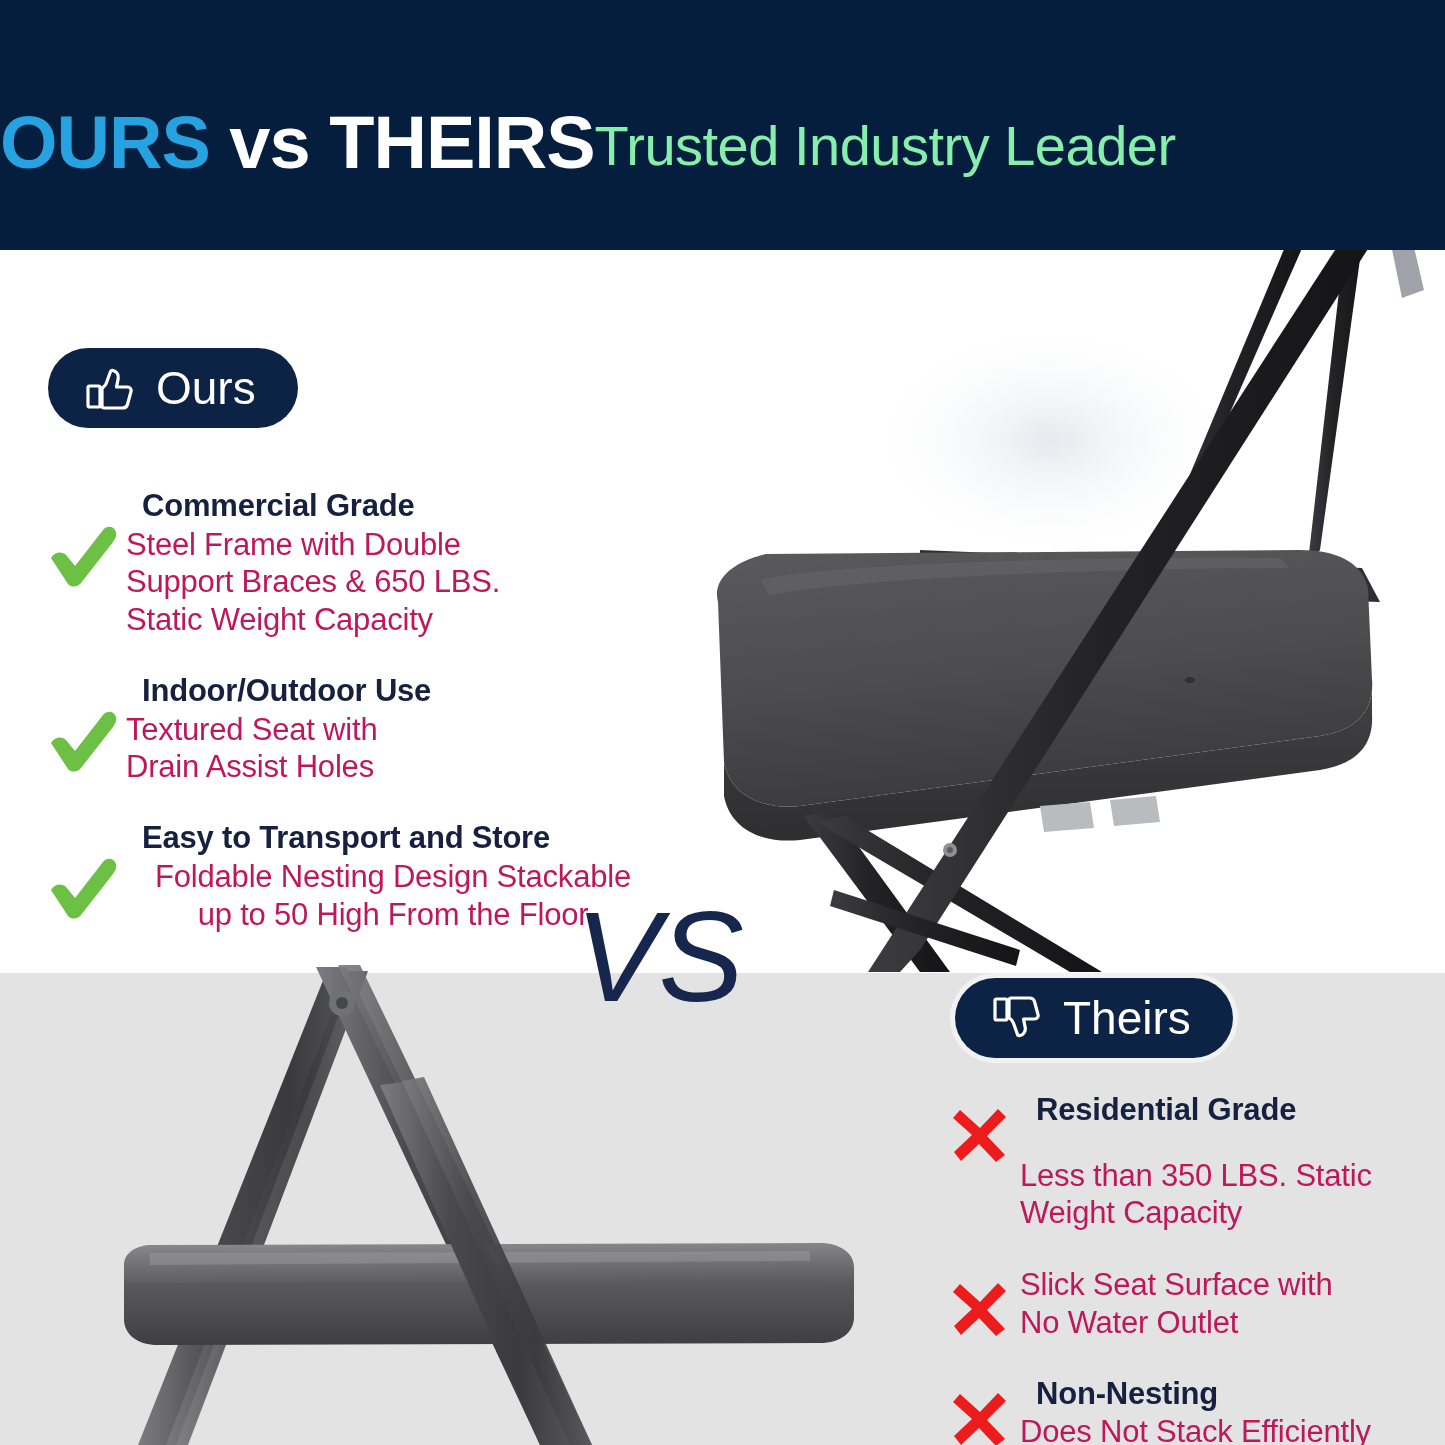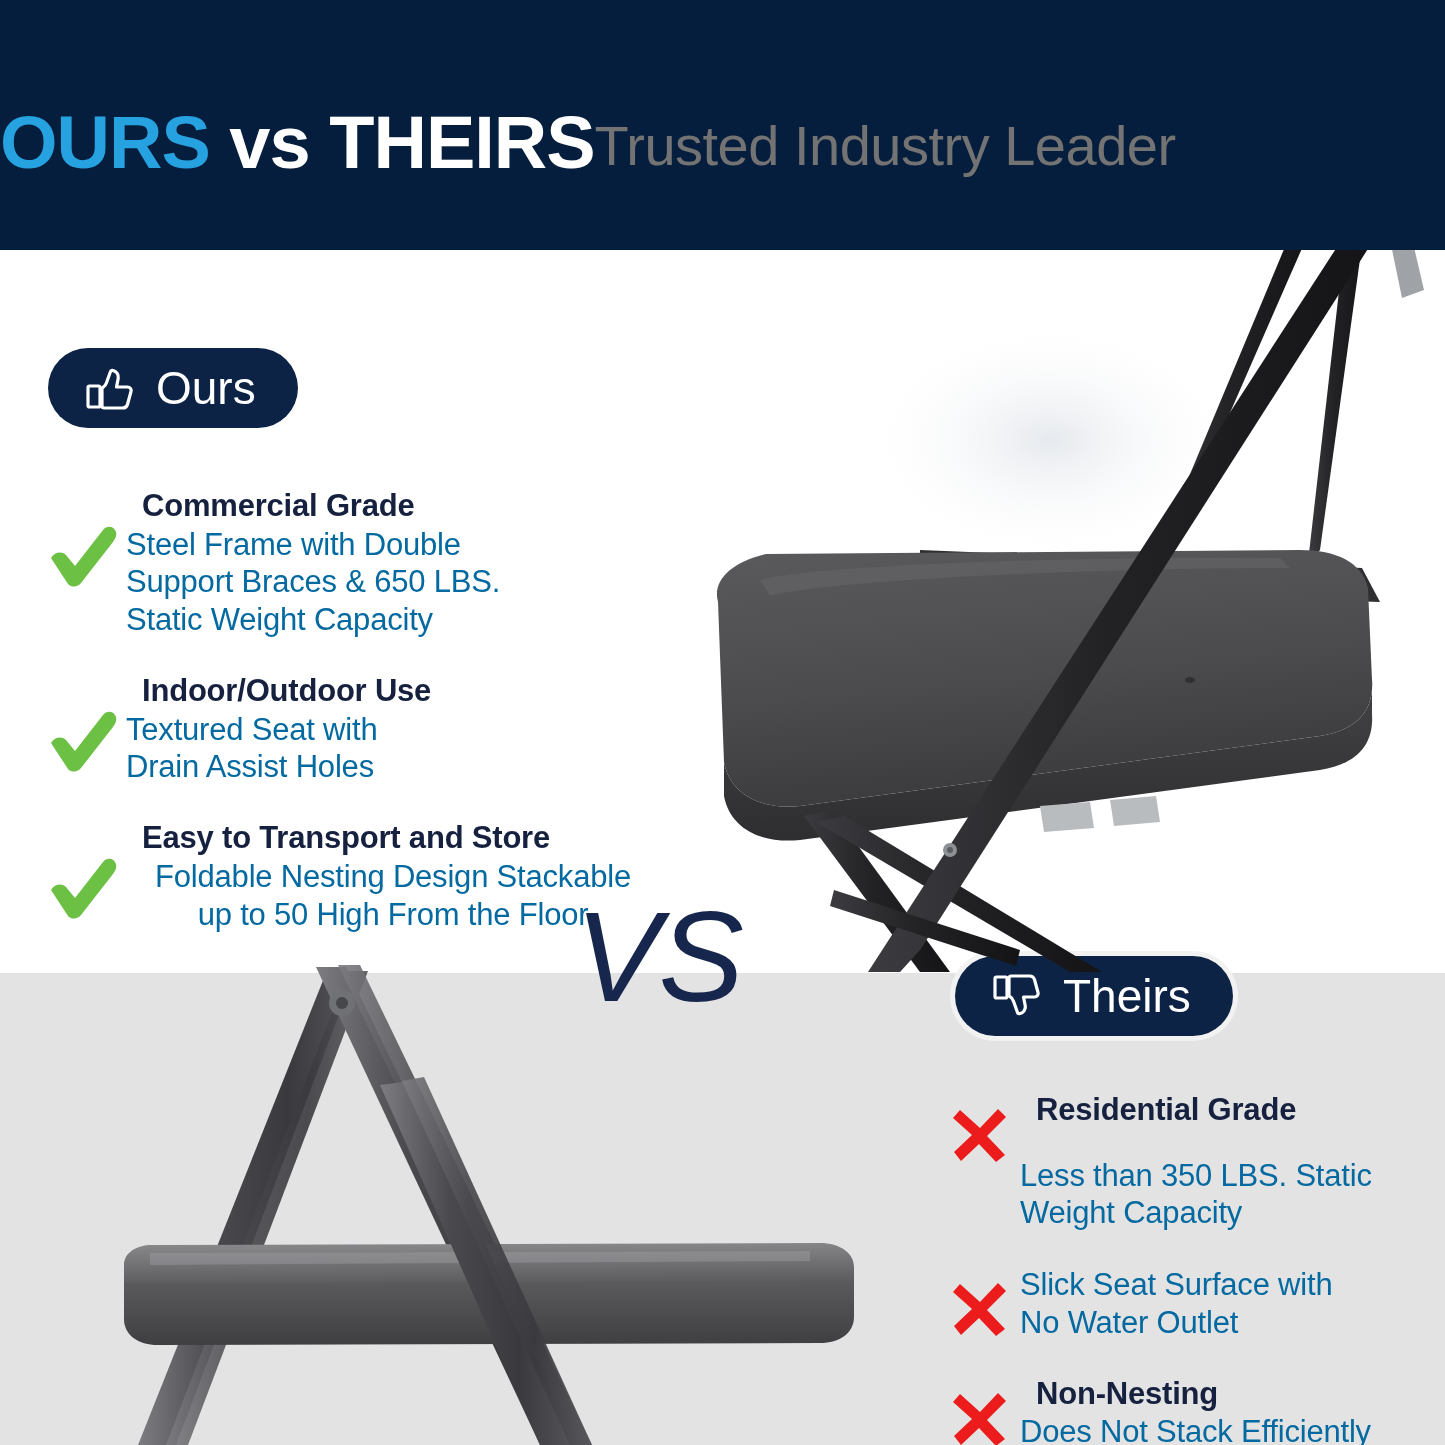--- a/index.html
+++ b/index.html
@@ -39,21 +39,21 @@
     white-space: nowrap;
     color: #ffffff;
   }
   .header-title .ours {
     color: #27a2e0;
   }
   .header-subtitle {
     margin-top: 6px;
     font-size: 56px;
     font-weight: normal;
-    color: #737373;
+    color: #86efac;
     letter-spacing: -0.5px;
     line-height: 1.1;
     white-space: nowrap;
   }
 
   
   .panel-white {
     position: absolute;
     left: 0; top: 250px;
     width: 1445px; height: 723px;
@@ -87,21 +87,21 @@
     letter-spacing: 0px;
     line-height: 1;
   }
   .badge-icon {
     width: 52px;
     height: 52px;
     display: block;
     flex: 0 0 auto;
   }
   #badge-ours { left: 48px; top: 348px; }
-  #badge-theirs { left: 955px; top: 956px; }
+  #badge-theirs { left: 955px; top: 978px; }
 
   
   .feature-list {
     position: absolute;
   }
   #ours-list { left: 40px; top: 488px; width: 620px; }
   #theirs-list { left: 940px; top: 1092px; width: 470px; }
 
   .feature-row {
     display: flex;
@@ -130,21 +130,21 @@
     font-weight: bold;
     color: #16213f;
     line-height: 1.18;
     letter-spacing: -0.2px;
     margin-bottom: 1px;
     margin-left: 16px;
   }
   .feature-desc {
     font-size: 31px;
     font-weight: normal;
-    color: #0369a1;
+    color: #be185d;
     line-height: 1.22;
     letter-spacing: -0.2px;
     white-space: pre-line;
   }
 
   
   .vs-text {
     position: absolute;
     left: 575px;
     top: 893px;

